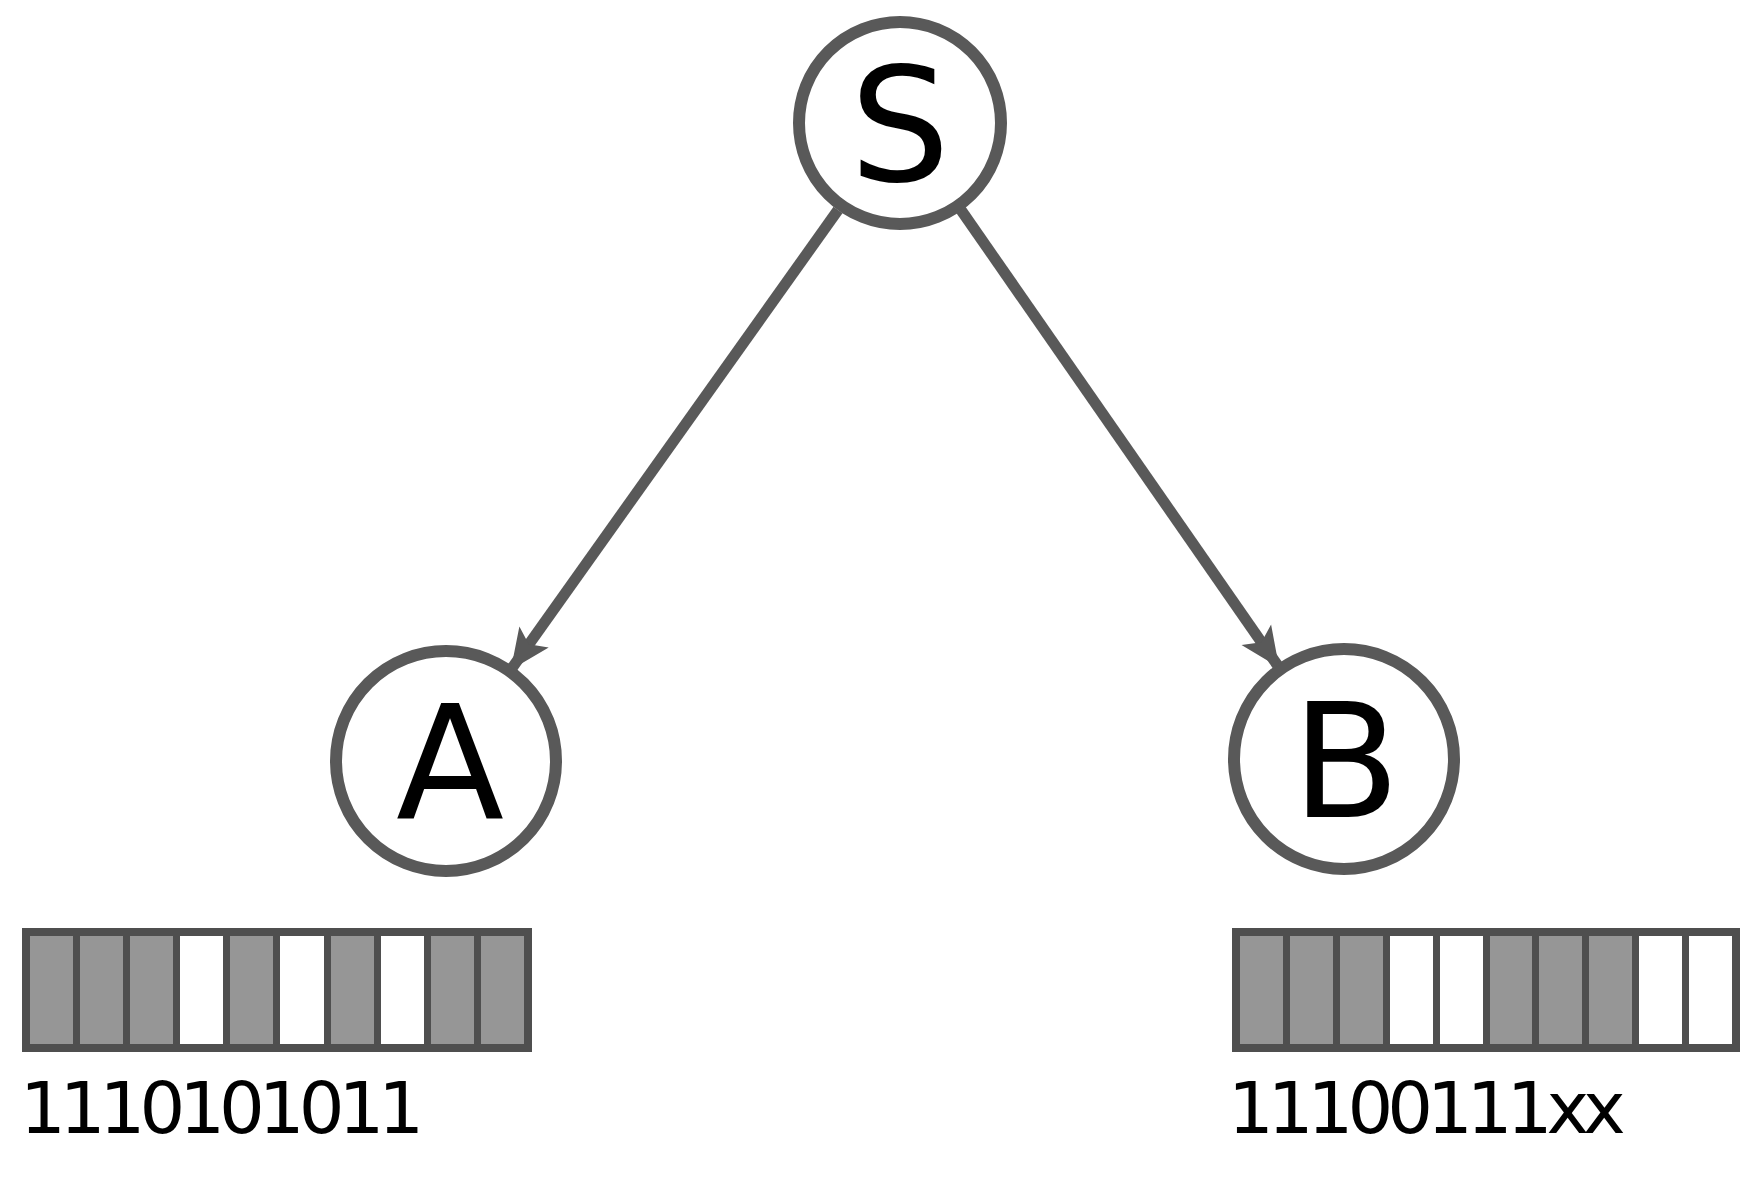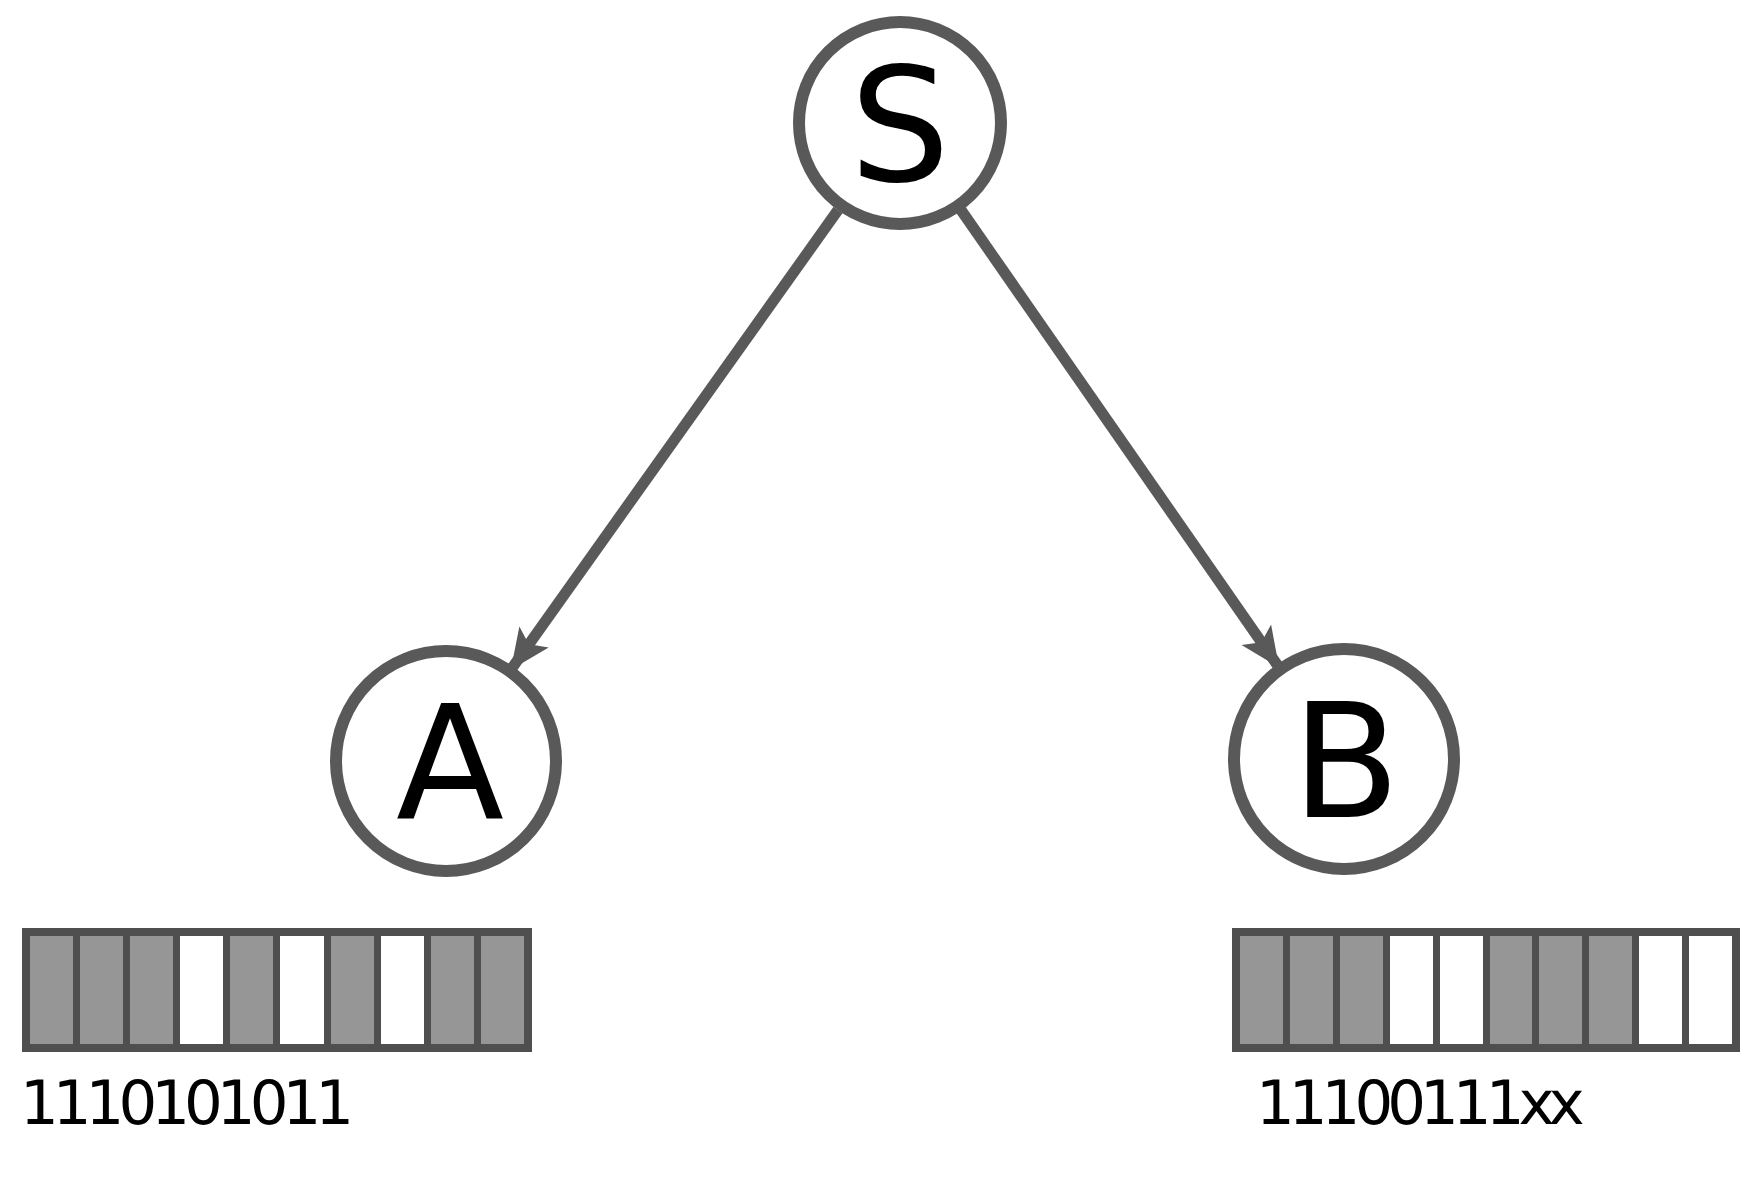--- a/index.html
+++ b/index.html
@@ -40,28 +40,28 @@
   .cell {
     flex: 1;
     background: #ffffff;
   }
   .cell.filled {
     background: #969696;
   }
   .bits-caption {
     position: absolute;
     top: 1072px;
-    font-size: 61px;
+    font-size: 72px;
     line-height: 1;
     letter-spacing: -6px;
     color: #000000;
     white-space: nowrap;
   }
   #caption-a { left: 20px; }
-  #caption-b { left: 1256px; }
+  #caption-b { left: 1228px; }
 </style>
 </head>
 <body>
 
 <svg class="diagram" width="1763" height="1180" viewBox="0 0 1763 1180">
   <defs>
     <marker id="arrowhead" markerUnits="userSpaceOnUse" markerWidth="46" markerHeight="40" refX="40" refY="20" orient="auto">
       <path d="M2,2 L42,20 L2,38 L11,20 Z" fill="#595959"></path>
     </marker>
   </defs>

